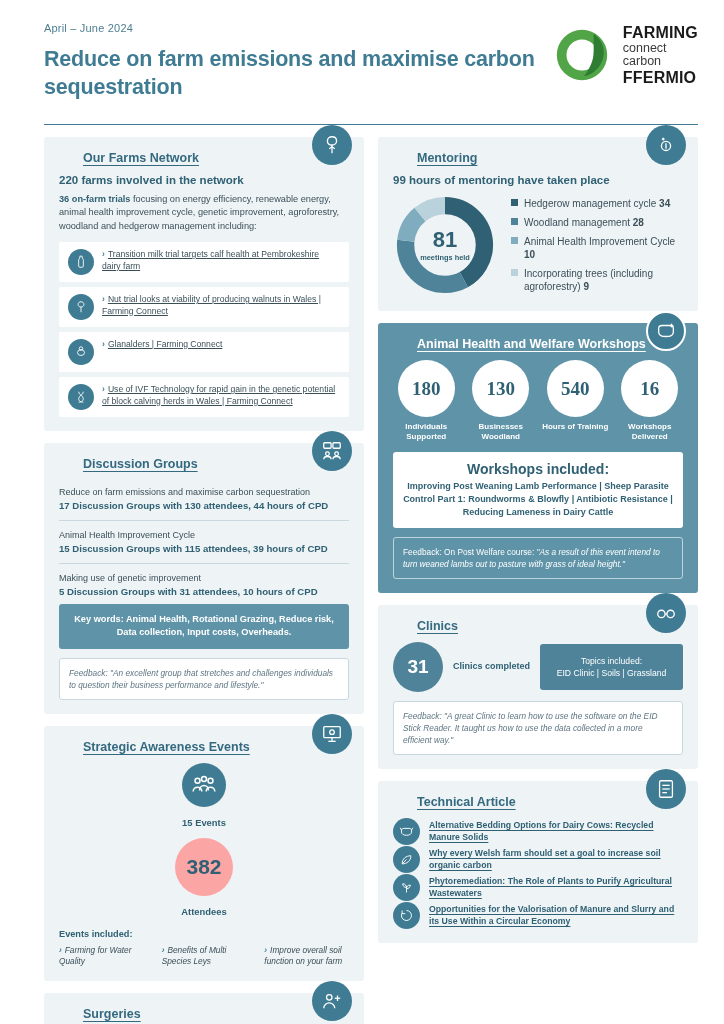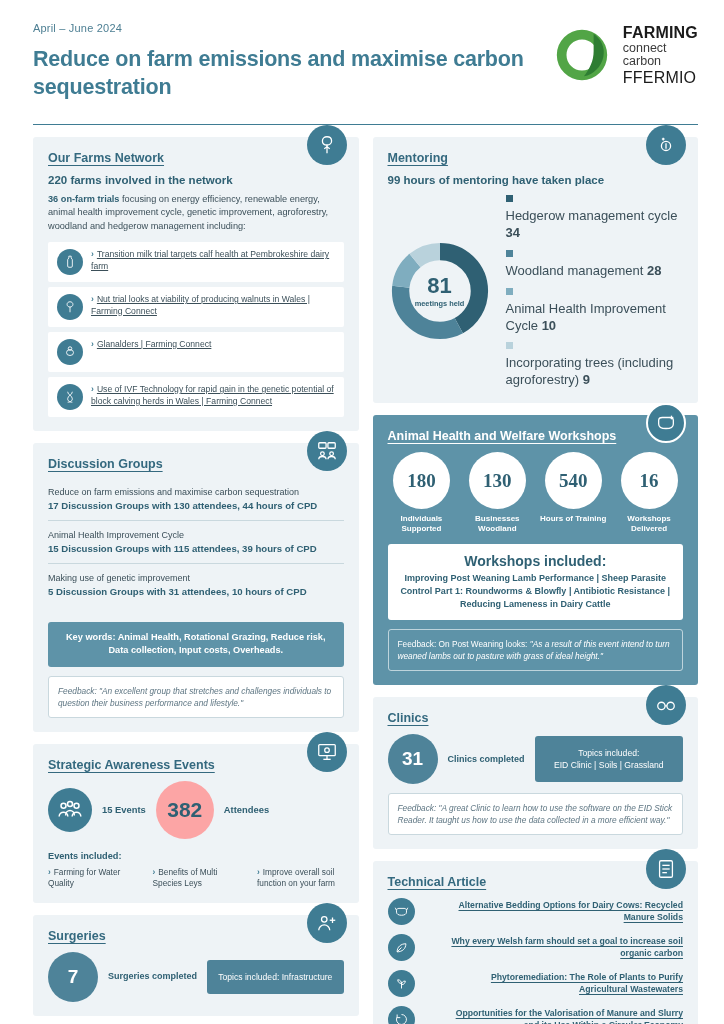--- a/index.html
+++ b/index.html
@@ -4,49 +4,49 @@
 <style>
   * { box-sizing: border-box; margin: 0; padding: 0; }
   body {
     width: 724px; height: 1024px;
     background: #ffffff;
     font-family: "Liberation Sans", sans-serif;
     color: #2c4f5e;
     position: relative;
     overflow: hidden;
   }
-  .page { width: 724px; height: 812px; padding: 22px 26px 10px 33px; position: relative; }
+  .page { width: 724px; height: 812px; padding: 22px 26px 10px 44px; position: relative; }
 
   
   .header { position: relative; height: 96px; }
   .date-line { font-size: 11px; color: #4d7f93; letter-spacing: .2px; }
   .main-title {
     margin-top: 12px;
     font-size: 21.5px; font-weight: bold; line-height: 1.28;
     color: #3f7c93; max-width: 500px; letter-spacing: -.2px;
   }
   .logo-wrap { position: absolute; right: 0; top: 2px; display: flex; align-items: center; gap: 10px; }
   .logo-mark { width: 62px; height: 62px; }
   .logo-text { line-height: 1.08; }
   .logo-text .l1 { font-size: 16px; font-weight: bold; color: #1b1b1b; letter-spacing: .2px; }
   .logo-text .l2 { font-size: 12.5px; color: #3b3b3b; }
   .logo-text .l3 { font-size: 12.5px; color: #3b3b3b; }
-  .logo-text .l4 { font-size: 16px; font-weight: normal; color: #1b1b1b; letter-spacing: .2px; }
+  .logo-text .l4 { font-size: 16px; font-weight: bold; color: #1b1b1b; letter-spacing: .2px; }
   .hr-top { border: none; border-top: 1.6px solid #3f7c93; margin-top: 6px; }
 
   
   .cols { display: flex; gap: 14px; margin-top: 12px; }
   .col { width: 330px; display: flex; flex-direction: column; gap: 12px; }
 
   
   .card { background: #eef3f6; border-radius: 3px; padding: 14px 15px 14px 15px; position: relative; }
   .card.teal { background: #5e93a8; color: #fff; }
   .card-title {
     font-size: 12.5px; font-weight: bold; color: #34697f;
-    text-decoration: underline; text-underline-offset: 3px; margin-bottom: 9px;
+    text-decoration: underline; text-underline-offset: 3px; margin-bottom: 9px; margin-left: 24px;
   }
   .card.teal .card-title { color: #ffffff; }
 
   .badge {
     position: absolute; right: 12px; top: -12px;
     width: 40px; height: 40px; border-radius: 50%;
     background: #3f7c93; color: #fff;
     display: flex; align-items: center; justify-content: center;
   }
   .badge svg { width: 22px; height: 22px; }
@@ -74,21 +74,21 @@
   
   .donut-row { display: flex; align-items: center; gap: 14px; margin-top: 6px; }
   .donut { position: relative; width: 104px; height: 104px; flex: 0 0 104px; }
   .donut .ctr {
     position: absolute; inset: 0; display: flex; flex-direction: column;
     align-items: center; justify-content: center; line-height: 1;
   }
   .donut .ctr .num { font-size: 22px; font-weight: bold; color: #2f6073; }
   .donut .ctr .lbl { font-size: 7.4px; font-weight: bold; color: #2f6073; margin-top: 3px; text-align: left; }
   .legend { display: flex; flex-direction: column; gap: 6px; }
-  .legend-item { font-size: 13px; color: #3b4f59; display: flex; gap: 6px; align-items: flex-start; line-height: 1.3; flex-direction: column; }
+  .legend-item { font-size: 10px; color: #3b4f59; display: flex; gap: 6px; align-items: flex-start; line-height: 1.3; }
   .sw { width: 7px; height: 7px; flex: 0 0 7px; margin-top: 2px; }
 
   
   .stats { display: flex; gap: 8px; margin: 4px 0 0 0; }
   .stat { flex: 1; text-align: center; }
   .stat .circ {
     width: 57px; height: 57px; border-radius: 50%; background: #fff; color: #2f6073;
     font-size: 19px; font-weight: bold; display: flex; align-items: center; justify-content: center;
     margin: 0 auto;
     font-family: Liberation Serif, serif;
@@ -109,51 +109,51 @@
     font-size: 8.3px; line-height: 1.45; color: #5e7683; font-style: italic;
   }
 
   
   .dg-block { padding: 7px 0; }
   .dg-sub { font-size: 9px; color: #3b4f59; }
   .dg-strong { font-size: 9.6px; font-weight: bold; color: #2f6073; margin-top: 3px; }
   .divider { border-top: 1px solid #c9d8de; margin: 2px 0; }
   .keywords {
     background: #5e93a8; color: #fff; border-radius: 3px; text-align: center;
-    font-size: 9.2px; font-weight: bold; line-height: 1.45; padding: 9px 12px; margin-top: 18px;
-  }
-
-  
-  .sae-row { display: flex; align-items: center; gap: 10px; margin-top: 4px; }
+    font-size: 9.2px; font-weight: bold; line-height: 1.45; padding: 9px 12px; margin-top: 0;
+  }
+
+  
+  .sae-row { display: flex; align-items: center; gap: 10px; margin-top: 4px; flex-direction: column; }
   .sae-ic { width: 44px; height: 44px; border-radius: 50%; background: #3f7c93; display: flex; align-items: center; justify-content: center; }
   .sae-ic svg { width: 26px; height: 26px; }
   .sae-lbl { font-size: 9.4px; font-weight: bold; color: #2f6073; }
   .big-circle {
     width: 58px; height: 58px; border-radius: 50%; background: #fca5a5; color: #2f6073;
     font-size: 21px; font-weight: bold; display: flex; align-items: center; justify-content: center;
   }
   .events-inc { font-size: 9.2px; font-weight: bold; color: #2f6073; margin-top: 12px; }
-  .ev-list { display: flex; gap: 18px; margin-top: 6px; }
+  .ev-list { display: flex; gap: 18px; margin-top: 6px; font-style: italic; }
   .ev { font-size: 8.3px; line-height: 1.35; color: #3b4f59; flex: 1; }
   .ev .chev { color: #3f7c93; font-weight: bold; margin-right: 3px; }
 
   
   .circ-row { display: flex; align-items: center; gap: 10px; margin-top: 6px; }
   .num-circ {
     width: 50px; height: 50px; border-radius: 50%; background: #4e8399; color: #fff;
     font-size: 19px; font-weight: bold; display: flex; align-items: center; justify-content: center; flex: 0 0 50px;
   }
   .num-lbl { font-size: 9px; font-weight: bold; color: #2f6073; line-height: 1.3; }
   .topics-box {
     background: #4e8399; color: #fff; border-radius: 3px; padding: 11px 10px;
     font-size: 8.6px; line-height: 1.4; text-align: center; flex: 1;
   }
 
   
-  .ta-item { display: flex; align-items: center; gap: 26px; margin-top: 9px; text-align: right; }
+  .ta-item { display: flex; align-items: center; gap: 9px; margin-top: 1px; }
   .ta-ic { width: 27px; height: 27px; border-radius: 50%; background: #3f7c93; flex: 0 0 27px; display: flex; align-items: center; justify-content: center; }
   .ta-ic svg { width: 15px; height: 15px; }
   .ta-tx { font-size: 8.7px; line-height: 1.35; color: #2f6073; font-weight: bold; text-decoration: underline; text-underline-offset: 2px; }
 </style>
 </head>
 <body>
 
 <div class="page">
 
   <div class="header">
@@ -397,21 +397,21 @@
             <div class="cap">Workshops Delivered</div>
           </div>
         </div>
 
         <div class="white-box">
           <div class="wb-title">Workshops included:</div>
           <div class="wb-body">Improving Post Weaning Lamb Performance | Sheep Parasite Control Part 1: Roundworms &amp; Blowfly | Antibiotic Resistance | Reducing Lameness in Dairy Cattle</div>
         </div>
 
         <div class="fb-box">
-          <span>Feedback: On Post Weaning looks: </span><i>"As a result of this event intend to turn weaned lambs out to pasture with grass of ideal height."</i>
+          <span>Feedback: On Post Welfare course: </span><i>"As a result of this event intend to turn weaned lambs out to pasture with grass of ideal height."</i>
         </div>
       </div>
 
       <div class="card">
         <div class="badge">
           <svg viewBox="0 0 24 24" fill="none" stroke="#fff" stroke-width="1.4">
             <circle cx="7" cy="13" r="4"></circle>
               <circle cx="17" cy="13" r="4"></circle>
               <path d="M11 13h2"></path>
           </svg>

